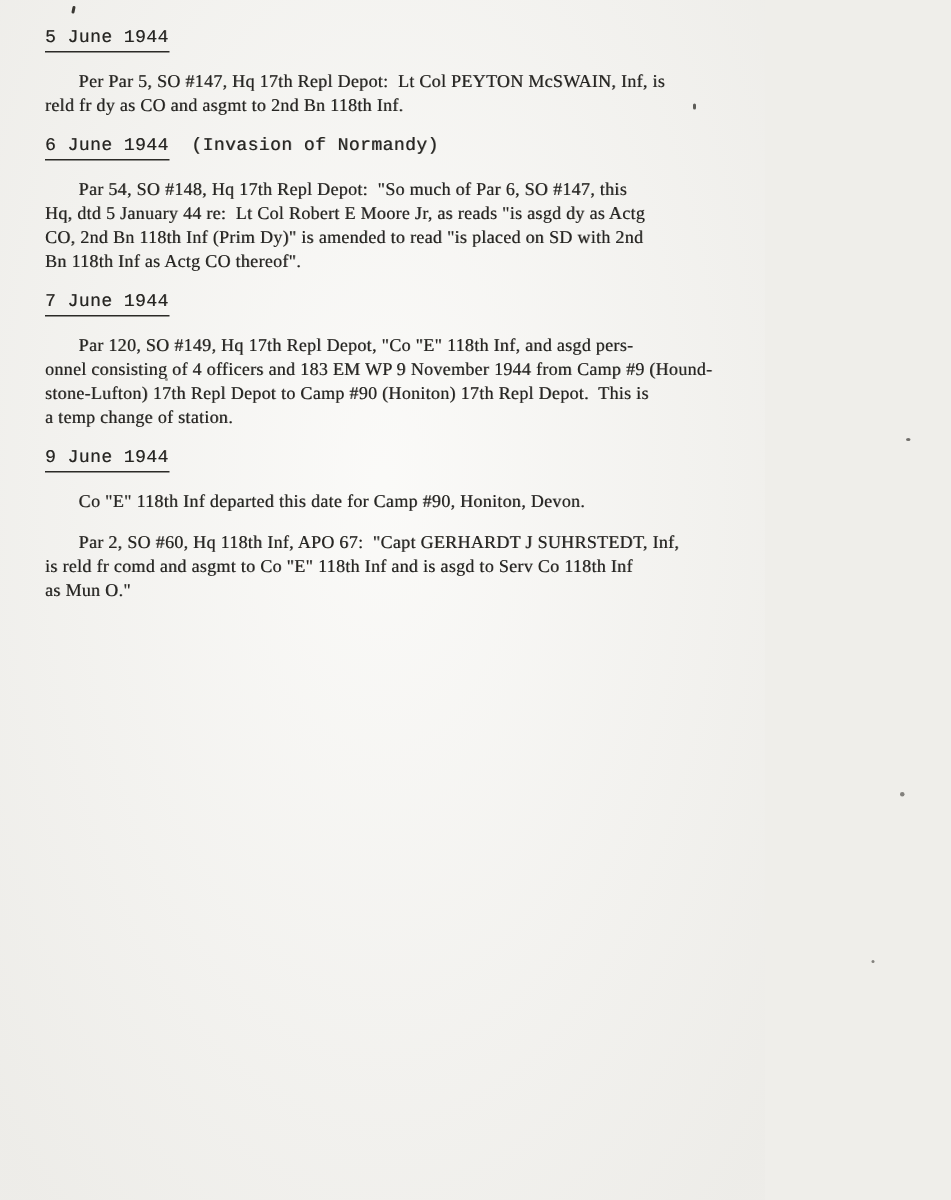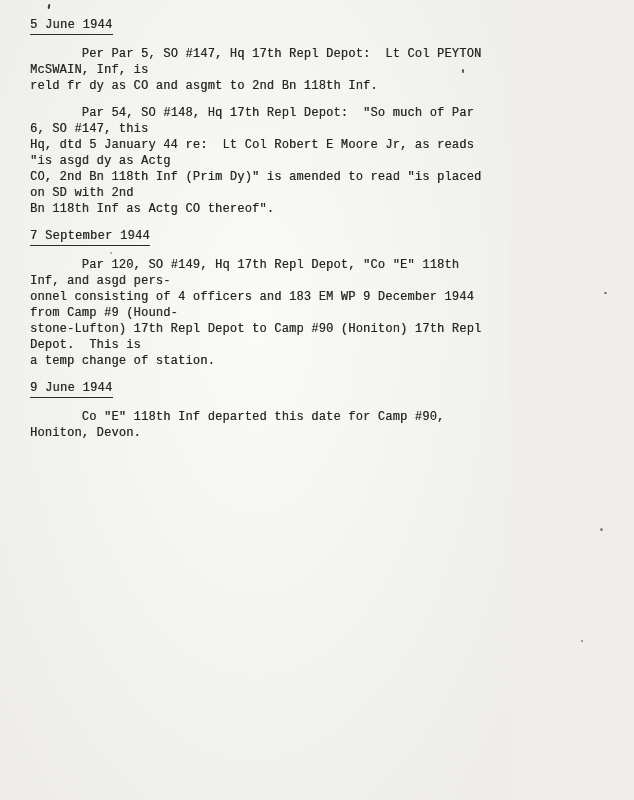--- a/index.html
+++ b/index.html
@@ -41,20 +41,21 @@
   h2.date-heading .date {
     display: inline-block;
     border-bottom: 1.5px solid #2b2a27;
     padding-bottom: 1px;
   }
   p.para {
     margin: 0 0 11px 0;
     white-space: pre-wrap;
     letter-spacing: 0.2px;
     word-break: break-word;
+    font-family: Liberation Serif, serif;
   }
   
   .speck {
     position: absolute;
     background: #3a3833;
     border-radius: 50%;
   }
   .speck.s1 { left: 48px;  top: 4px;   width: 2px; height: 5px; border-radius: 1px; transform: rotate(12deg); }
   .speck.s2 { left: 462px; top: 69px;  width: 2px; height: 4px; border-radius: 1px; opacity: .8; }
   .speck.s3 { left: 604px; top: 292px; width: 3px; height: 2px; opacity: .7; }
@@ -74,33 +75,37 @@
   <span class="speck s5"></span>
   <span class="speck s6"></span>
 
   <section>
     <h2 class="date-heading"><span class="date">5 June 1944</span><span class="date-suffix"></span></h2>
     <p class="para">       Per Par 5, SO #147, Hq 17th Repl Depot:  Lt Col PEYTON McSWAIN, Inf, is
 reld fr dy as CO and asgmt to 2nd Bn 118th Inf.</p>
   </section>
 
   <section>
+    <h2 class="date-heading"><span class="date">6 June 1944</span><span class="date-suffix">  (Invasion of Normandy)</span></h2>
     <p class="para">       Par 54, SO #148, Hq 17th Repl Depot:  "So much of Par 6, SO #147, this
 Hq, dtd 5 January 44 re:  Lt Col Robert E Moore Jr, as reads "is asgd dy as Actg
 CO, 2nd Bn 118th Inf (Prim Dy)" is amended to read "is placed on SD with 2nd
 Bn 118th Inf as Actg CO thereof".</p>
   </section>
 
   <section>
-    <h2 class="date-heading"><span class="date">7 September 1944</span><span class="date-suffix"></span></h2>
+    <h2 class="date-heading"><span class="date">7 June 1944</span><span class="date-suffix"></span></h2>
     <p class="para">       Par 120, SO #149, Hq 17th Repl Depot, "Co "E" 118th Inf, and asgd pers-
-onnel consisting of 4 officers and 183 EM WP 9 December 1944 from Camp #9 (Hound-
+onnel consisting of 4 officers and 183 EM WP 9 November 1944 from Camp #9 (Hound-
 stone-Lufton) 17th Repl Depot to Camp #90 (Honiton) 17th Repl Depot.  This is
 a temp change of station.</p>
   </section>
 
   <section>
     <h2 class="date-heading"><span class="date">9 June 1944</span><span class="date-suffix"></span></h2>
     <p class="para">       Co "E" 118th Inf departed this date for Camp #90, Honiton, Devon.</p>
+    <p class="para">       Par 2, SO #60, Hq 118th Inf, APO 67:  "Capt GERHARDT J SUHRSTEDT, Inf,
+is reld fr comd and asgmt to Co "E" 118th Inf and is asgd to Serv Co 118th Inf
+as Mun O."</p>
   </section>
 
 
 </div>
 
 </body></html>

